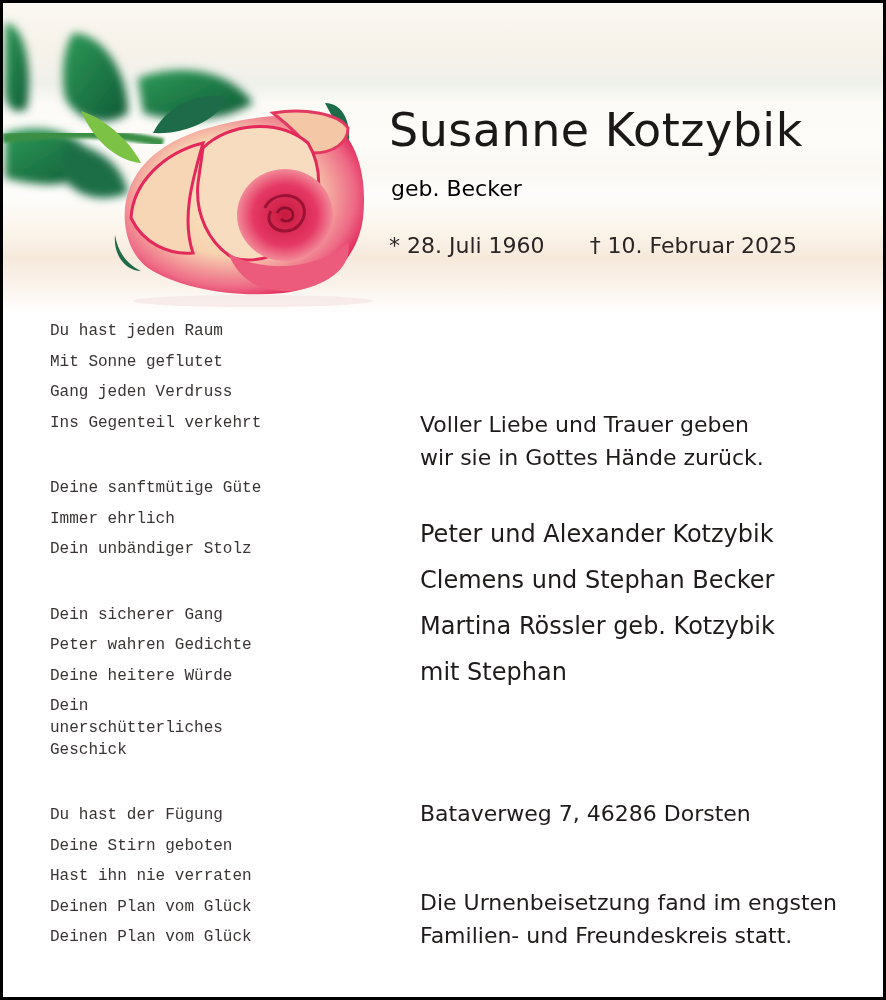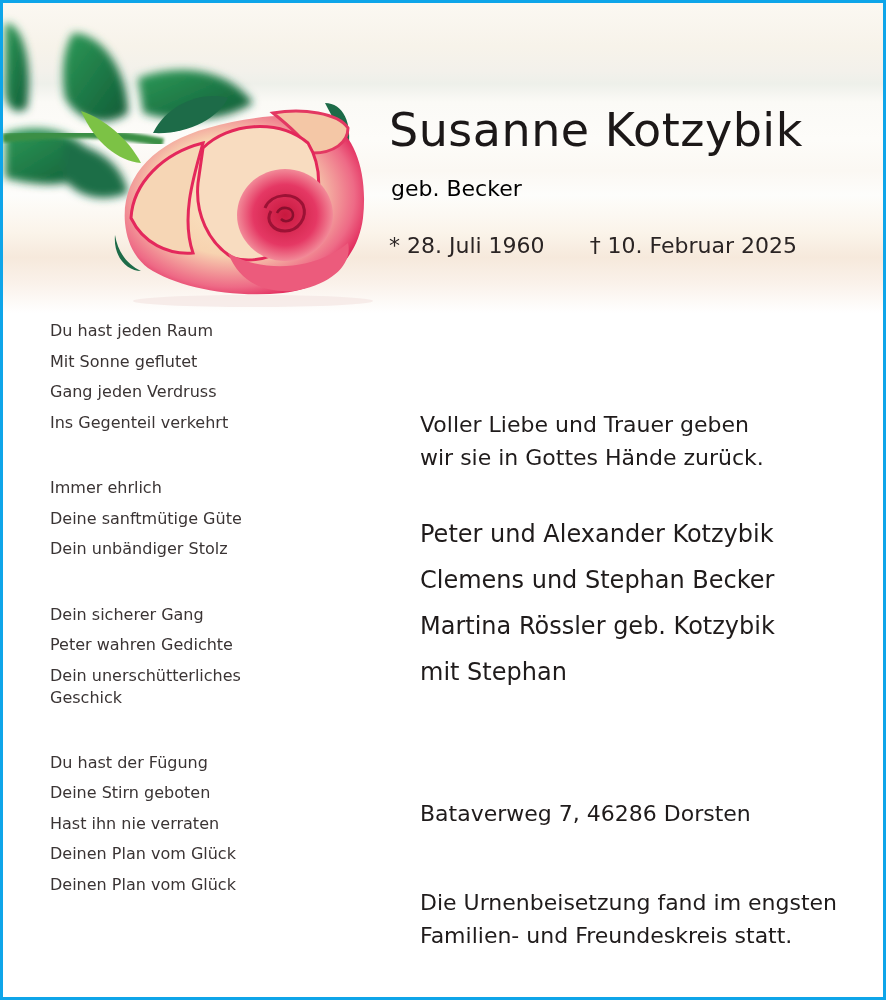--- a/index.html
+++ b/index.html
@@ -1,21 +1,21 @@
 <!DOCTYPE html>
 <html><head>
 <meta charset="utf-8">
 <style>
   html, body { margin: 0; padding: 0; background: #ffffff; }
   body { width: 886px; height: 1000px; overflow: hidden; }
   .page {
     position: relative;
     width: 886px; height: 1000px;
     box-sizing: border-box;
-    border: 3px solid #0ea5e9;
+    border: 3px solid #000000;
     background: #ffffff;
     overflow: hidden;
     font-family: "DejaVu Sans", sans-serif;
     color: #1e1a1a;
   }
   .header-bg {
     position: absolute; left: 0; top: 0; width: 880px; height: 310px;
     background:
       linear-gradient(180deg,
         #fbf8f2 0%, #f7f3ea 14%, #f3f1eb 22%, #eef0ea 26%,
@@ -37,21 +37,21 @@
   .dates {
     position: absolute; left: 386px; top: 230px;
     font-size: 22px; color: #2a2424; white-space: nowrap;
   }
   .dates .death { margin-left: 38px; }
 
   .poem {
     position: absolute; left: 47px; top: 313px; width: 240px;
     font-size: 16px; color: #3a3434; line-height: 30.5px;
   }
-  .stanza { margin-bottom: 35px; }
+  .stanza { margin-bottom: 35px; font-family: Liberation Mono, monospace; }
   .stanza .line { display: block; }
   .stanza .line.wrap { line-height: 22px; padding: 4px 0 4px 0; }
 
   .right { position: absolute; left: 388px; width: 460px; color: #1f1b1b; margin-left: 29px; }
   .intro { top: 405px; font-size: 22px; line-height: 33px; }
   .mourners { top: 508px; font-size: 24px; line-height: 46px; }
   .address { top: 798px; font-size: 22px; }
   .burial { top: 883px; font-size: 22px; line-height: 33px; }
   .line { display: block; white-space: nowrap; }
 </style>
@@ -123,27 +123,28 @@
   </div>
 
   <div class="poem">
     <div class="stanza">
       <span class="line">Du hast jeden Raum</span>
       <span class="line">Mit Sonne geflutet</span>
       <span class="line">Gang jeden Verdruss</span>
       <span class="line">Ins Gegenteil verkehrt</span>
     </div>
     <div class="stanza">
+      <span class="line">Deine sanftmütige Güte</span>
       <span class="line">Immer ehrlich</span>
-      <span class="line">Deine sanftmütige Güte</span>
       <span class="line">Dein unbändiger Stolz</span>
     </div>
     <div class="stanza">
       <span class="line">Dein sicherer Gang</span>
       <span class="line">Peter wahren Gedichte</span>
+      <span class="line">Deine heitere Würde</span>
       <span class="line wrap" style="white-space:normal;width:200px;">Dein unerschütterliches Geschick</span>
     </div>
     <div class="stanza">
       <span class="line">Du hast der Fügung</span>
       <span class="line">Deine Stirn geboten</span>
       <span class="line">Hast ihn nie verraten</span>
       <span class="line">Deinen Plan vom Glück</span>
       <span class="line">Deinen Plan vom Glück</span>
     </div>
   </div>

